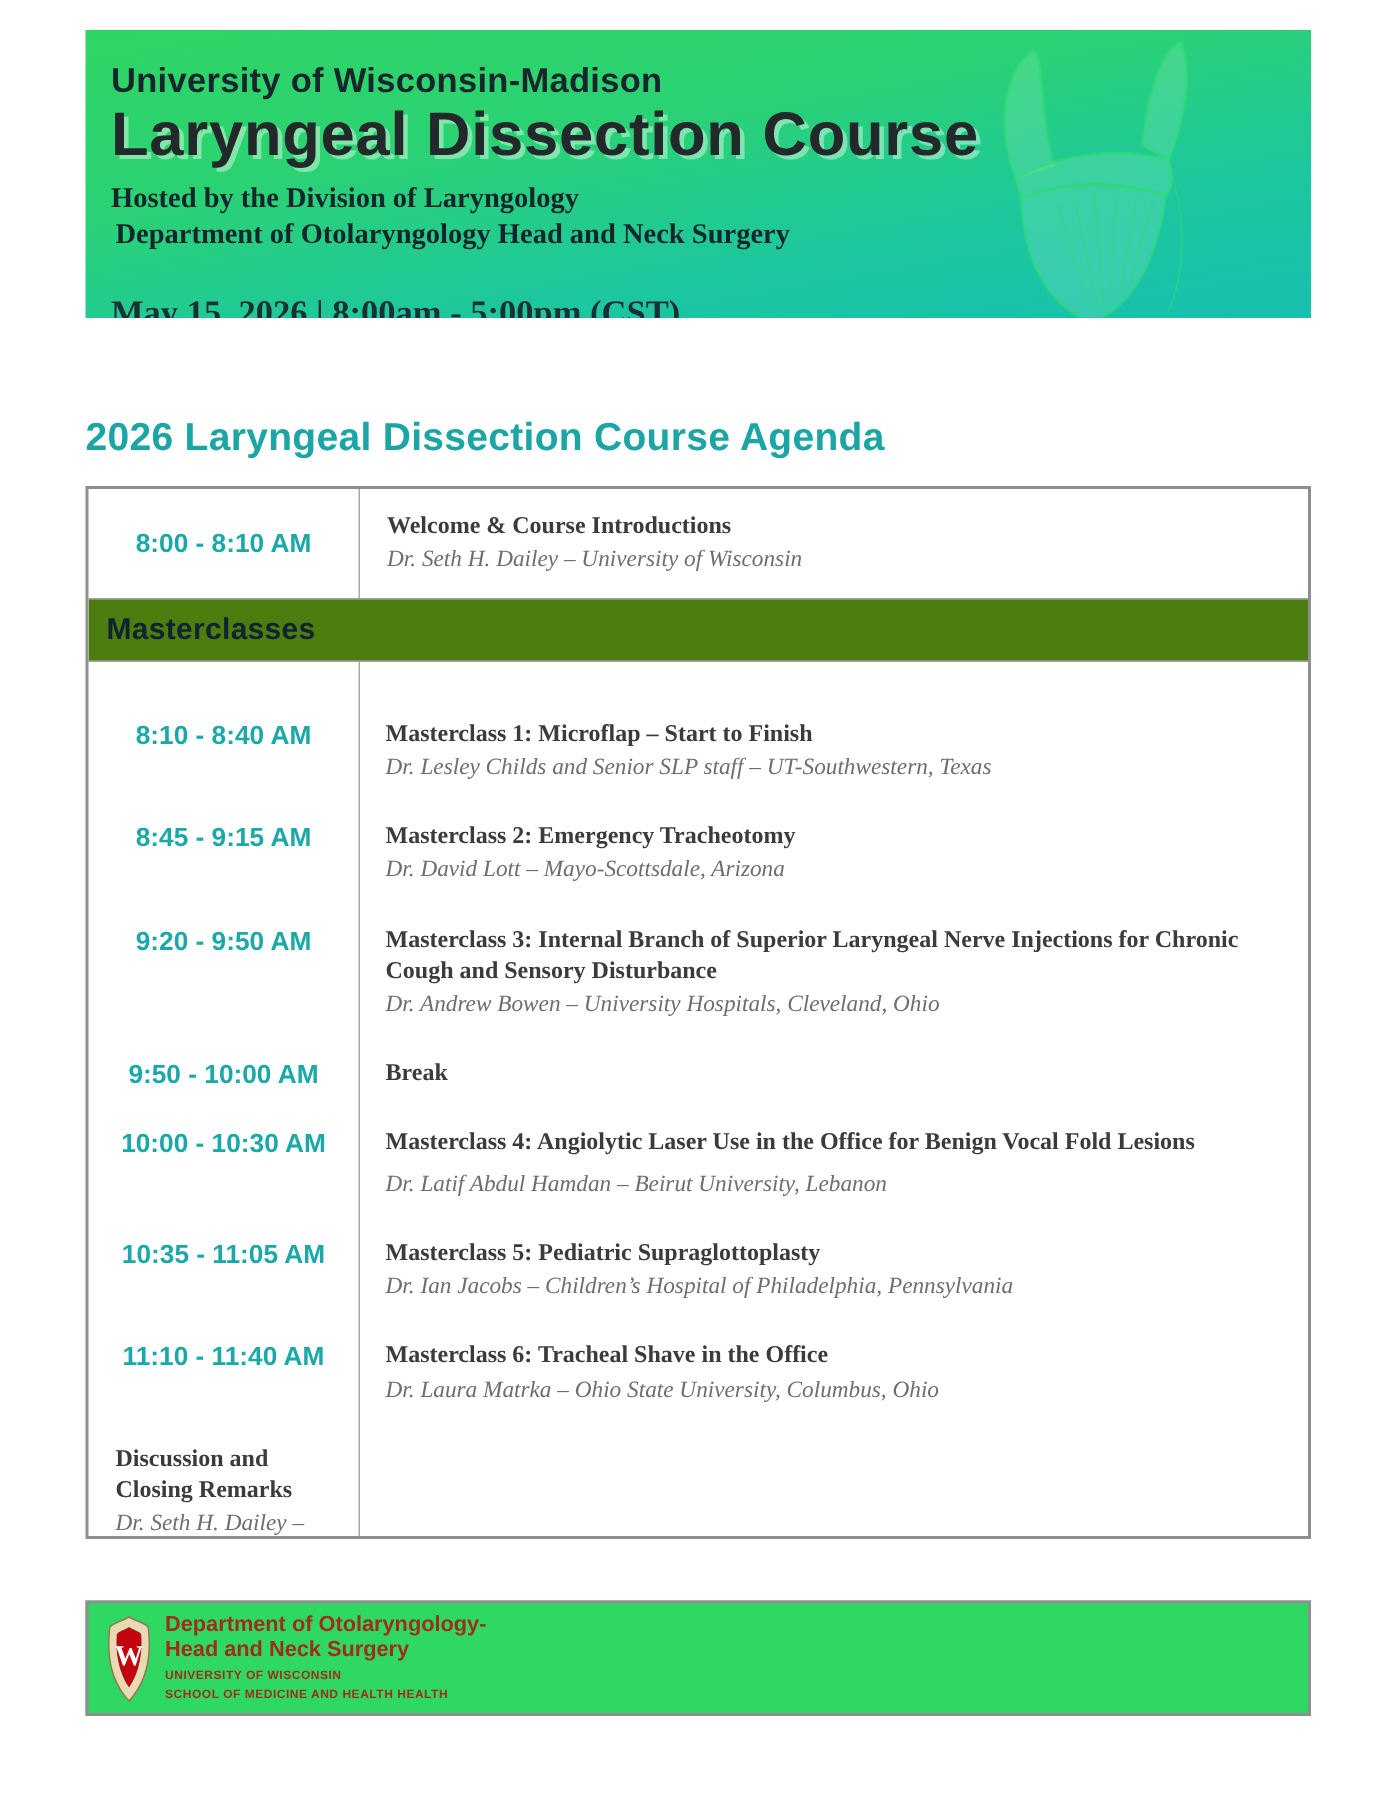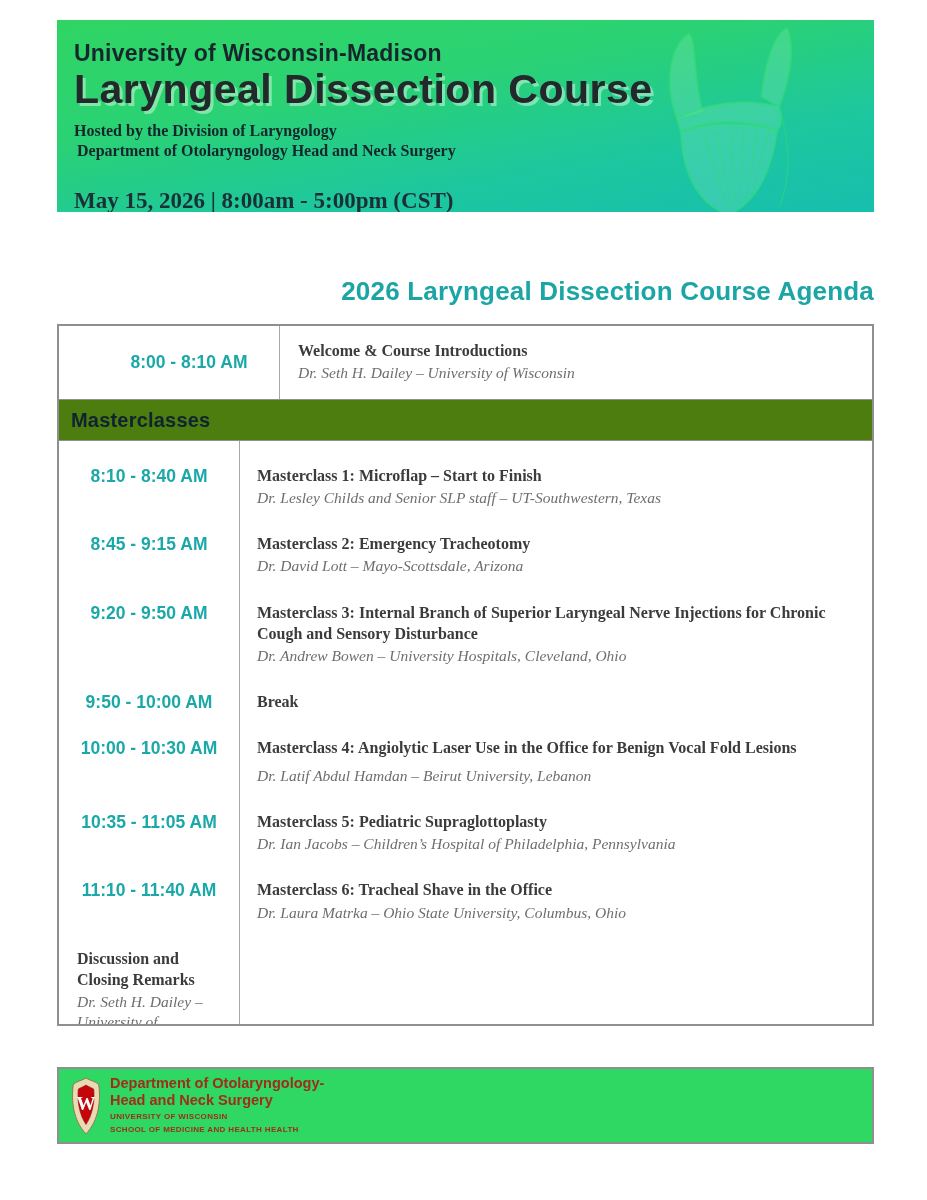--- a/index.html
+++ b/index.html
@@ -21,47 +21,47 @@
   .hero-school {
     font-size:23px; font-weight:bold; color:#17262c; letter-spacing:0.2px;
   }
   .hero-title {
     font-size:41px; font-weight:bold; color:#23282b; line-height:1.12;
     letter-spacing:0.5px;
     text-shadow:3px 3px 0 rgba(235,255,240,0.45);
   }
   .hero-serif {
     font-family:"Liberation Serif", serif; font-weight:bold;
-    font-size:16px; color:#14262b; line-height:1.28;
+    font-size:19px; color:#14262b; line-height:1.28;
   }
   .hero-host { margin-top:8px; }
   .hero-dept { padding-left:3px; }
   .hero-date {
     font-family:"Liberation Serif", serif; font-weight:bold;
     font-size:23px; color:#1b3036; margin-top:26px;
   }
   .larynx {
     position:absolute; right:62px; top:0; z-index:1; opacity:0.75;
   }
 
   
   .agenda-heading {
     position:absolute; top:276px; left:57px; width:817px;
-    text-align:right; font-size:26px; font-weight:bold; color:#1ba5a5;
+    text-align:left; font-size:26px; font-weight:bold; color:#1ba5a5;
     letter-spacing:0.2px;
   }
 
   
   .agenda-table {
     position:absolute; left:57px; top:324px; width:817px; height:702px;
     border:2px solid #8f8f8f; background:#fff;
     display:flex; flex-direction:column; overflow:hidden;
   }
   .row-first {
-    display:grid; grid-template-columns:180px 1fr; min-height:73px;padding-left:40px;
+    display:grid; grid-template-columns:180px 1fr; min-height:73px;
   }
   .time-cell {
     display:flex; align-items:center; justify-content:center;
     font-size:17.5px; font-weight:bold; color:#1ba8a8; text-align:center;
   }
   .row-first .content-cell {
     border-left:1px solid #a8a8a8; padding:14px 18px 10px 18px;
   }
   .item-title {
     font-family:"Liberation Serif", serif; font-weight:bold;
@@ -72,21 +72,21 @@
     font-size:15.5px; color:#6e6e6e; line-height:1.3; margin-top:2px;
     max-width:600px;
   }
   .section-band {
     height:42px; flex:0 0 42px; background:#4d7c0f;
     border-top:1px solid #8f8f8f; border-bottom:1px solid #8f8f8f;
     display:flex; align-items:center; padding-left:12px;
     font-size:20px; font-weight:bold; color:#0f2430; letter-spacing:0.2px;
   }
   .agenda-body {
-    flex:1; position:relative; padding-top:24px; overflow:hidden;
+    flex:1; position:relative; padding-top:38px; overflow:hidden;
   }
   .vline {
     position:absolute; left:180px; top:0; bottom:0; width:1px;
     background:#a8a8a8;
   }
   .agenda-item { display:grid; grid-template-columns:180px 1fr; }
   .agenda-item .time-cell {
     align-items:flex-start; padding-top:1px;
   }
   .agenda-item .content-cell { padding:0 20px 25px 18px; }

